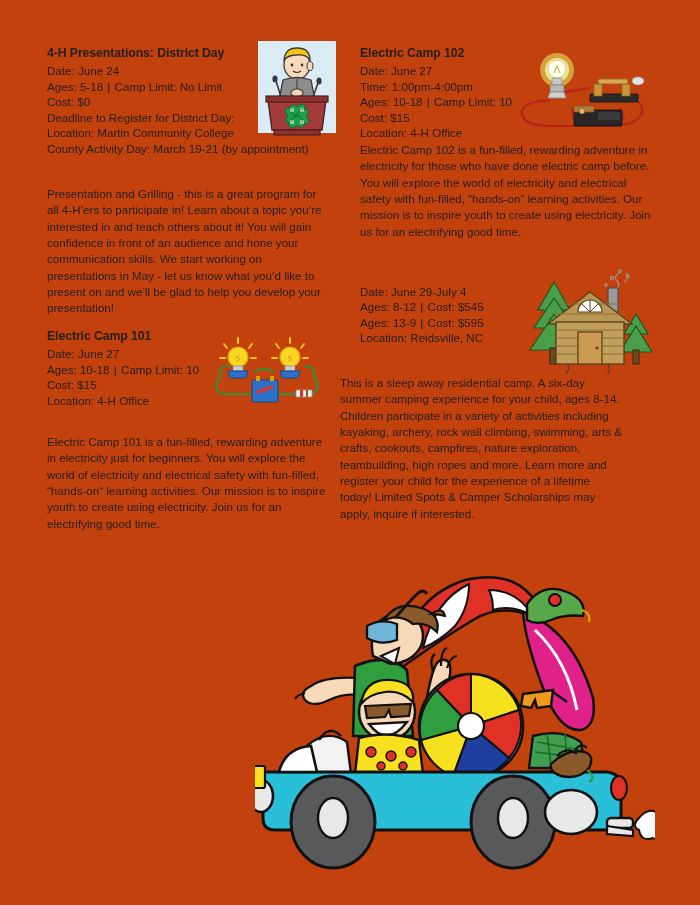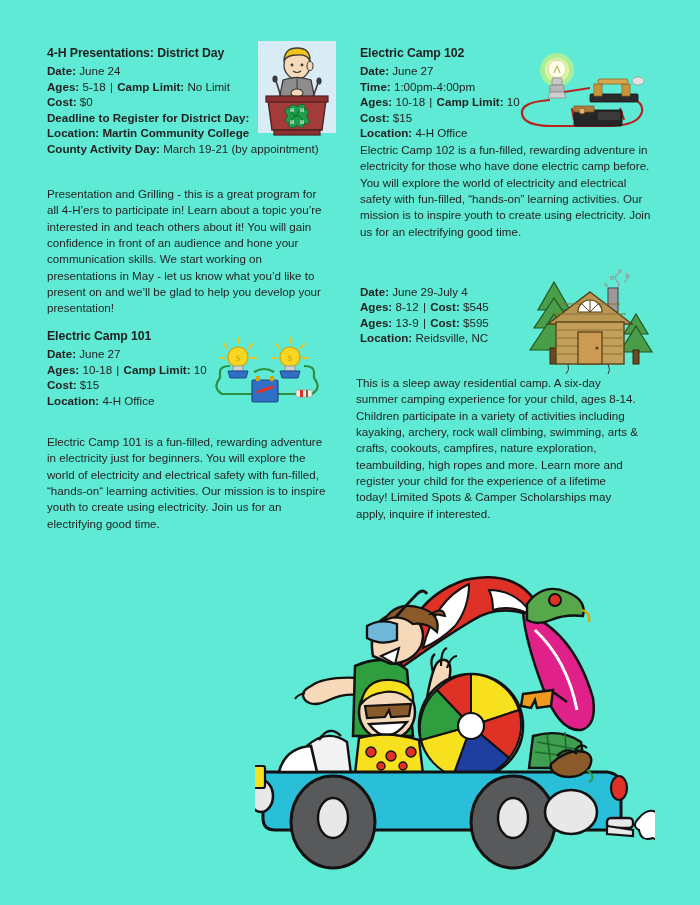--- a/index.html
+++ b/index.html
@@ -11,39 +11,39 @@
     width: 700px;
     height: 905px;
     position: relative;
     font-family: "Liberation Sans", sans-serif;
     color: #231f20;
     overflow: hidden;
   }
   .page {
     position: absolute;
     inset: 0;
-    background: #5eead4;
+    background: #c2410c;
   }
 
   
   .block { position: absolute; }
   .title {
     font-weight: bold;
     font-size: 12.3px;
     letter-spacing: -0.1px;
     margin: 0 0 2px 0;
     line-height: 1.34;
   }
   .facts { margin: 0; }
   .fact {
     font-size: 11.6px;
     line-height: 1.335;
     white-space: nowrap;
   }
-  .fact .k { font-weight: bold; }
+  .fact .k { font-weight: normal; }
   .fact .v { font-weight: normal; }
   .fact .sep { font-weight: normal; padding: 0 1px; }
   .para {
     font-size: 11.6px;
     line-height: 1.41;
     text-align: left;
     margin: 0;
   }
 
   
@@ -311,21 +311,21 @@
         <span class="k">Cost:</span>
         <span class="v">$595</span>
       </div>
       <div class="fact">
         <span class="k">Location:</span>
         <span class="v">Reidsville, NC</span>
       </div>
     </div>
   </div>
 
-  <div class="block" style="left:356px; top:375px; width:282px;">
+  <div class="block" style="left:340px; top:375px; width:282px;">
     <p class="para">This is a sleep away residential camp. A six-day summer camping experience for your child, ages 8-14. Children participate in a variety of activities including kayaking, archery, rock wall climbing, swimming, arts &amp; crafts, cookouts, campfires, nature exploration, teambuilding, high ropes and more. Learn more and register your child for the experience of a lifetime today!  Limited Spots &amp; Camper Scholarships may apply, inquire if interested.</p>
   </div>
 
   <div class="art" style="left:524px; top:258px;">
     <svg width="140" height="118" viewBox="0 0 140 118">
 
       <g fill="none" stroke="#9a9a9a" stroke-width="1.1">
         <path d="M92 32 q5 -5 1 -9 q-4 -4 2 -8"></path>
         <path d="M100 24 q6 -4 2 -9"></path>
         <circle cx="88" cy="20" r="1.6"></circle>

